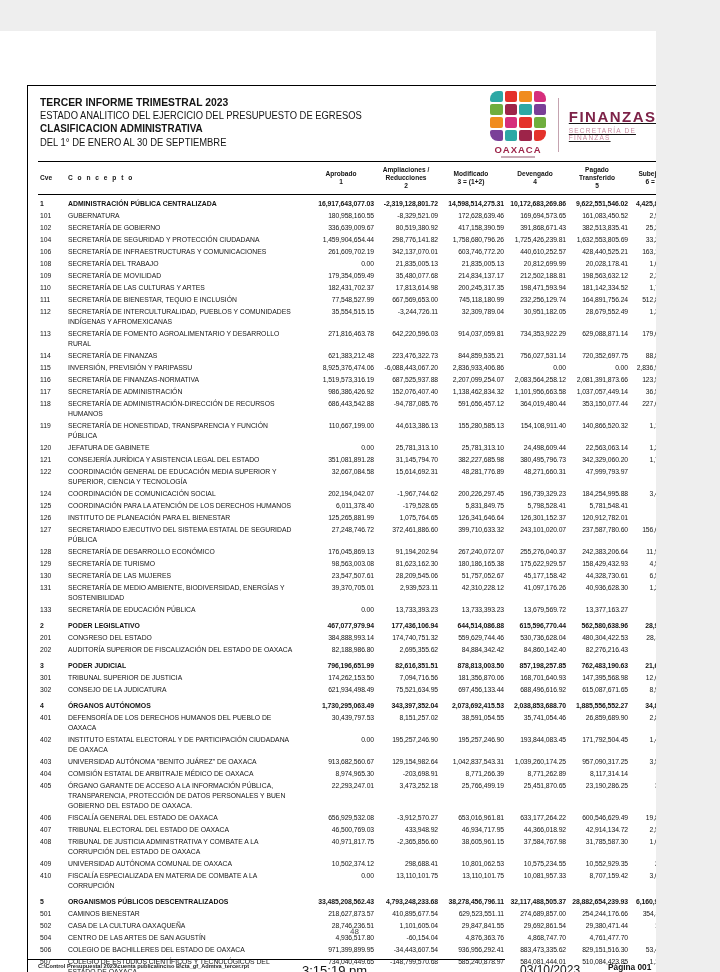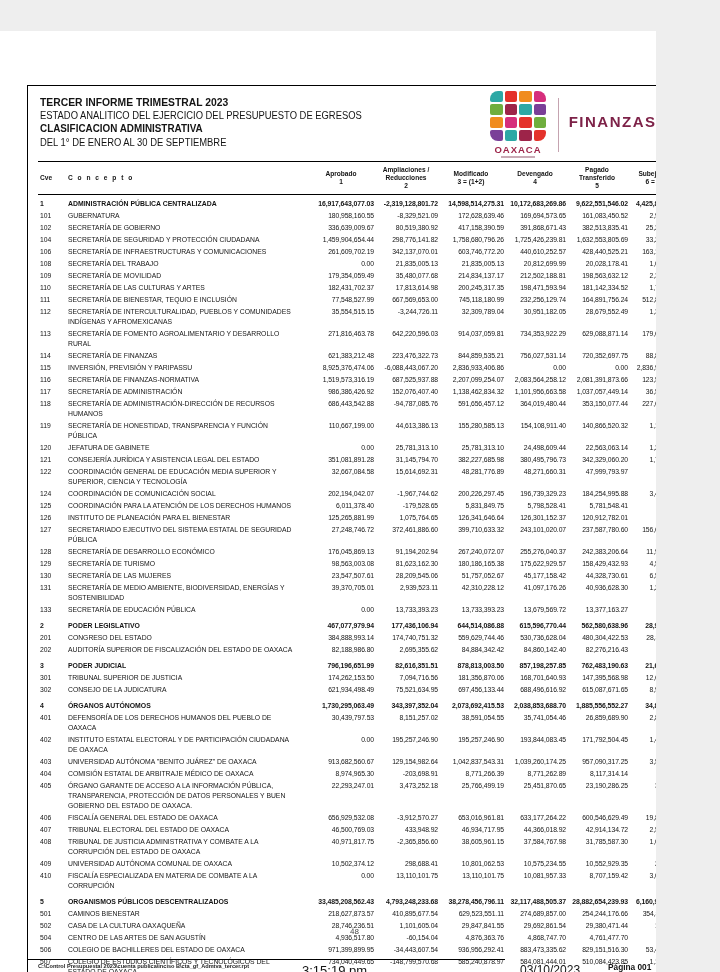--- a/index.html
+++ b/index.html
@@ -24,21 +24,21 @@
   .mosaic span:nth-child(3){background:#f08c1e;}  .mosaic span:nth-child(4){background:#d62e7c;}
   .mosaic span:nth-child(5){background:#6fae3e;}  .mosaic span:nth-child(6){background:#9d2449;}
   .mosaic span:nth-child(7){background:#2ca8a5;}  .mosaic span:nth-child(8){background:#7a3f98;}
   .mosaic span:nth-child(9){background:#f08c1e;}  .mosaic span:nth-child(10){background:#d62e7c;}
   .mosaic span:nth-child(11){background:#e4322b;} .mosaic span:nth-child(12){background:#6fae3e;}
   .mosaic span:nth-child(13){background:#7a3f98;} .mosaic span:nth-child(14){background:#2ca8a5;}
   .mosaic span:nth-child(15){background:#9d2449;} .mosaic span:nth-child(16){background:#e4322b;}
   .oax-name{font-size:9.5px;font-weight:bold;color:#9d2449;letter-spacing:1px;margin-top:3px;}
   .oax-sub{width:34px;height:2px;background:#c9aab5;margin-top:1px;}
   .logo-divider{width:1px;height:54px;background:#c5a3b0;margin:0 10px 0 2px;}
-  .fin{display:flex;flex-direction:row;justify-content:center;}
+  .fin{display:flex;flex-direction:column;justify-content:center;text-decoration:underline;}
   .fin-name{font-size:15px;font-weight:bold;color:#7d2248;letter-spacing:1.5px;}
   .fin-sub{font-size:6.5px;color:#c98ca1;letter-spacing:1.2px;margin-top:2px;}
   
   .table-wrap{position:absolute;left:38px;top:130px;width:650px;}
   table{border-collapse:collapse;table-layout:fixed;width:650px;}
   col.c-cve{width:30px;} col.c-con{width:240px;}
   col.c-n0{width:66px;} col.c-n1{width:64px;} col.c-n2{width:66px;}
   col.c-n3{width:62px;} col.c-n4{width:62px;} col.c-n5{width:60px;}
   thead th{border-top:1.2px solid #000;border-bottom:1.2px solid #000;
            font-size:6.6px;font-weight:bold;padding:4px 0 3px;vertical-align:middle;line-height:1.25;}

